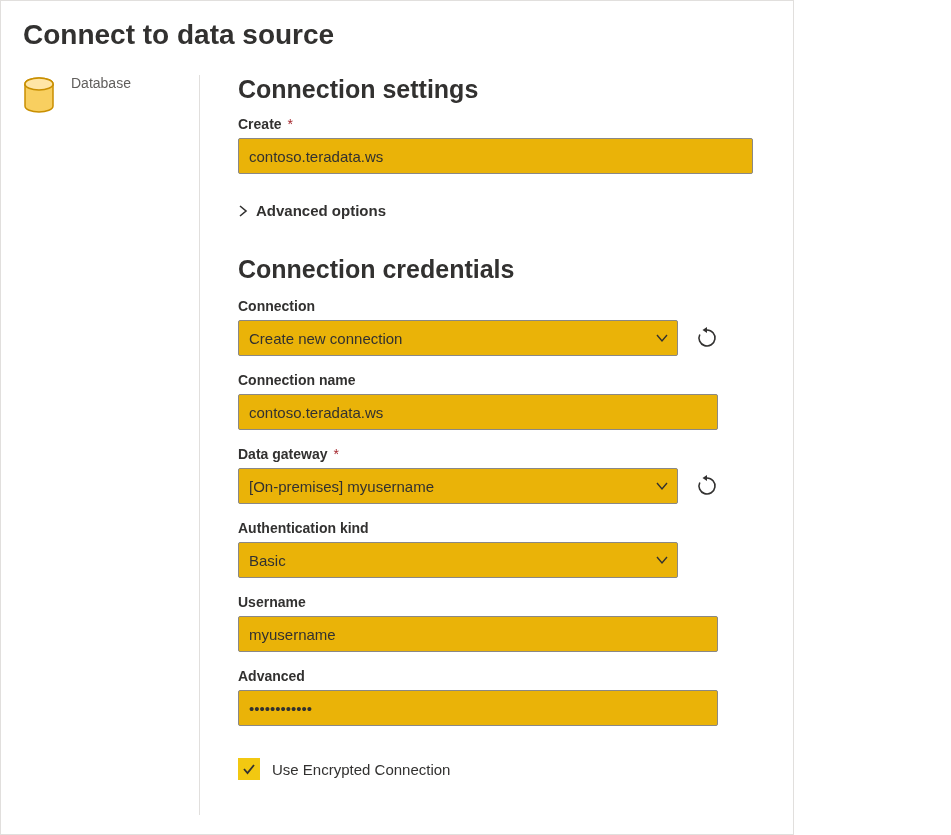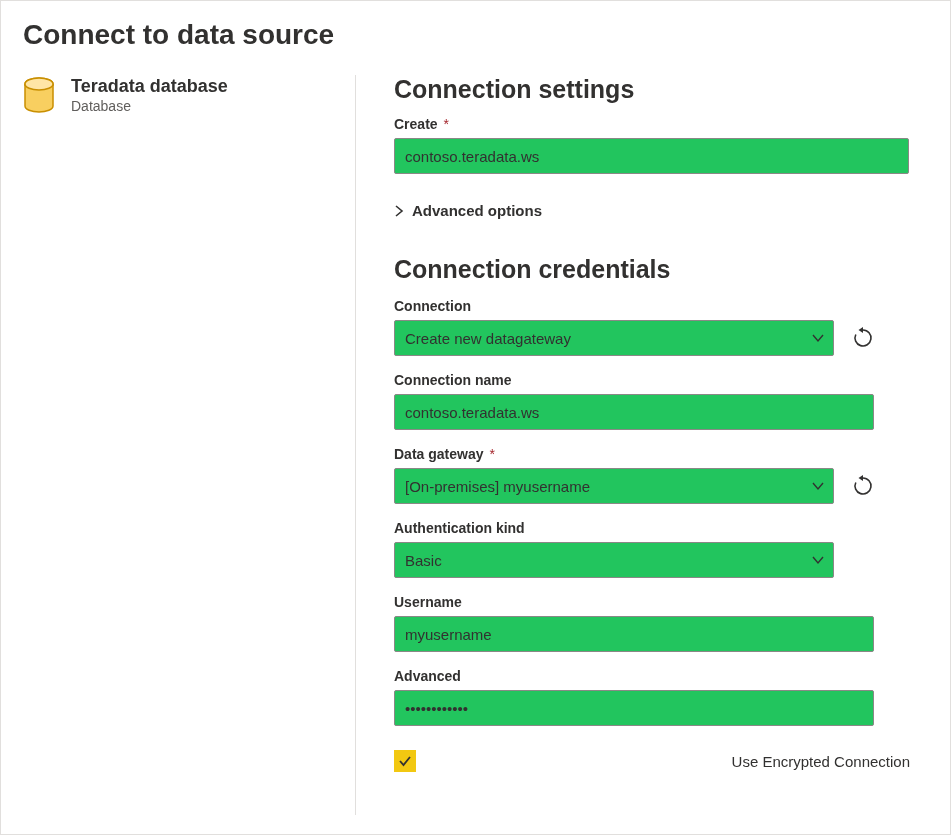--- a/index.html
+++ b/index.html
@@ -3,21 +3,21 @@
 <meta charset="utf-8">
 <style>
   * { box-sizing: border-box; }
   body {
     margin: 0;
     font-family: "Segoe UI", -apple-system, BlinkMacSystemFont, sans-serif;
     color: #323130;
     background: #fff;
   }
   .panel {
-    width: 951px;
+    width: 794px;
     height: 835px;
     border: 1px solid #e1dfdd;
     padding: 0;
     position: relative;
   }
   .page-title {
     font-size: 28px;
     font-weight: 600;
     margin: 18px 0 24px 22px;
   }
@@ -77,21 +77,21 @@
   }
   .field-label.first { margin-top: 10px; }
   .req-star { color: #a4262c; font-weight: 400; margin-left: 2px; }
   .text-field, .select-field {
     width: 480px;
     height: 36px;
     border: 1px solid #8a8886;
     border-radius: 2px;
     font-size: 15px;
     padding: 0 10px;
-    background: #22c55e;
+    background: #eab308;
     color: #323130;
     font-family: inherit;
   }
   .text-field.wide {
     width: 515px;
   }
   .field-row {
     display: flex;
     align-items: center;
     gap: 14px;
@@ -132,22 +132,21 @@
     font-weight: 600;
   }
   .adv-chev {
     width: 10px;
     height: 12px;
   }
   .checkbox-row {
     display: flex;
     align-items: center;
     gap: 12px;
-    margin-top: 24px;
-    justify-content: space-between;
+    margin-top: 32px;
   }
   .checkbox-box {
     width: 22px;
     height: 22px;
     background: #f2c811;
     border: none;
     display: flex;
     align-items: center;
     justify-content: center;
     cursor: pointer;
@@ -168,21 +167,20 @@
     <div class="left-col">
       <div class="source-item">
         <div class="source-icon">
           <svg viewBox="0 0 32 40" width="32" height="40">
             <ellipse cx="16" cy="7" rx="14" ry="6" fill="#f8cf60" stroke="#c98f00" stroke-width="1.5"></ellipse>
             <path d="M2 7 v22 a14 6 0 0 0 28 0 V7" fill="#f8cf60" stroke="#c98f00" stroke-width="1.5"></path>
             <ellipse cx="16" cy="7" rx="14" ry="6" fill="#ffe6a6" stroke="#c98f00" stroke-width="1.5"></ellipse>
           </svg>
         </div>
         <div class="source-text">
-          <div class="source-title">Teradata database</div>
           <div class="source-sub">Database</div>
         </div>
       </div>
     </div>
 
     <div class="right-col">
 
       <div class="section-heading">Connection settings</div>
 
       <label class="field-label first">
@@ -196,21 +194,21 @@
           <path d="M2 1 L8 6 L2 11" fill="none" stroke="#323130" stroke-width="1.6"></path>
         </svg>
         <span>Advanced options</span>
       </div>
 
       <div class="section-heading second">Connection credentials</div>
 
       <label class="field-label first">Connection</label>
       <div class="field-row">
         <div class="select-field slim">
-          <span class="sel-text">Create new datagateway</span>
+          <span class="sel-text">Create new connection</span>
           <svg class="chev" viewBox="0 0 14 14">
             <path d="M2 4 L7 10 L12 4" fill="none" stroke="#323130" stroke-width="1.4"></path>
           </svg>
         </div>
         <button class="refresh-btn">
           <svg width="22" height="22" viewBox="0 0 22 22">
             <path d="M11 3 a8 8 0 1 1 -7.2 4.5" fill="none" stroke="#323130" stroke-width="1.6"></path>
             <path d="M11 0 L11 6 L6.5 3 Z" fill="#323130"></path>
           </svg>
         </button>

